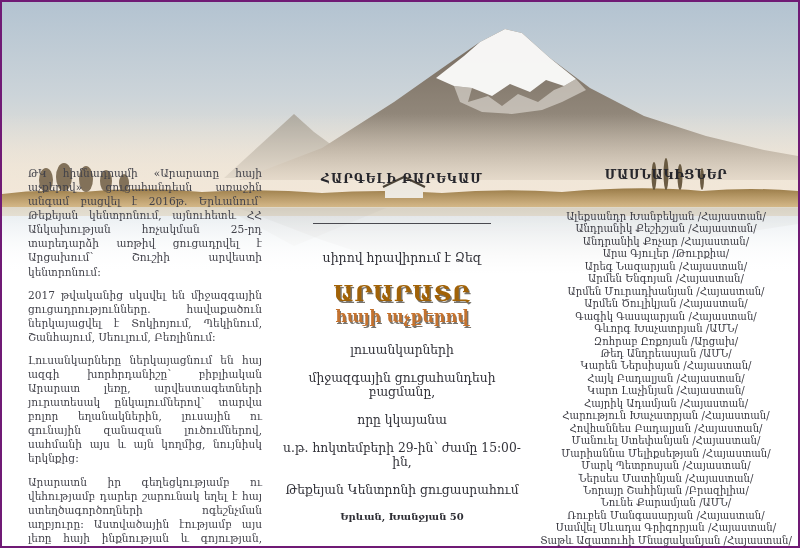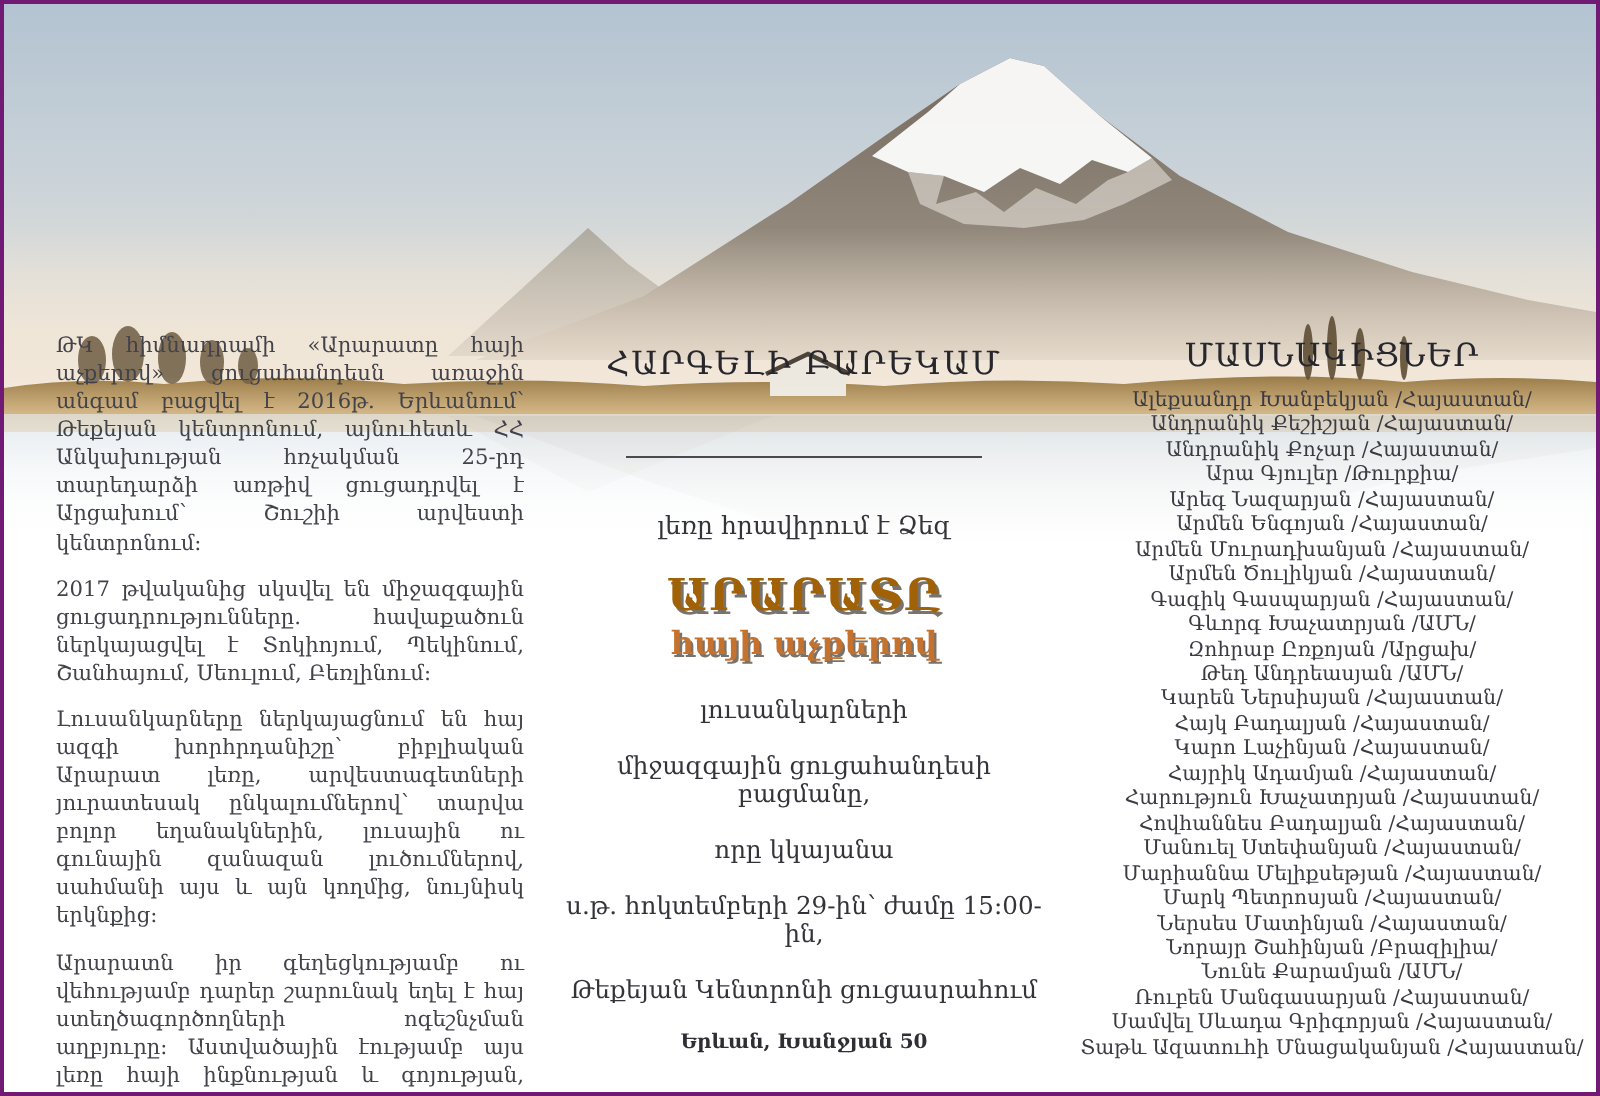--- a/index.html
+++ b/index.html
@@ -12,34 +12,34 @@
     font-family:"DejaVu Serif","DejaVu Sans",serif;
   }
   .photo{position:absolute;left:0;top:0;width:796px;height:272px;}
   .photo svg{display:block;width:100%;height:100%;}
   .col{position:absolute;color:#3c3c42;}
   
   .col-left{left:26px;top:164px;width:234px;font-size:10.6px;line-height:1.33;text-align:justify;color:#42424a;}
   .para{margin:0 0 9px 0;}
   
   .col-mid{left:272px;top:170px;width:256px;text-align:center;color:#33333a;}
-  .greeting{font-size:16px;font-weight:normal;letter-spacing:1px;color:#26262c;}
+  .greeting{font-size:12px;font-weight:bold;letter-spacing:1px;color:#26262c;}
   .col-mid .greeting{margin-bottom:37px;}
   .rule{width:178px;height:0;border-top:1.5px solid #4a4a50;margin:0 auto 26px auto;}
   .host{font-size:12.5px;margin-bottom:15px;}
   .title1{font-size:22px;font-weight:bold;letter-spacing:.5px;margin-bottom:1px;
           text-shadow:1.5px 1.8px 0 #78746d;}
   .title2{font-size:16px;font-weight:bold;margin-bottom:17px;
           text-shadow:1.2px 1.5px 0 #78746d;}
   .bodyline{font-size:12.3px;margin-bottom:14px;}
   .smallline{font-size:10px;margin-bottom:4px;color:#2e2e34;}
   .bold{font-weight:bold;}
   
   .col-right{left:536px;top:166px;width:256px;text-align:center;color:#3a3a42;}
-  .col-right .greeting{margin-bottom:8px;letter-spacing:.6px;}
+  .col-right .greeting{margin-bottom:29px;letter-spacing:.6px;}
   .participant{font-size:10.1px;line-height:12.45px;white-space:nowrap;}
 </style>
 </head>
 <body>
 
 <div class="page">
 
   <div class="photo">
     <svg viewBox="0 0 796 272" preserveAspectRatio="none">
       <defs>
@@ -120,21 +120,21 @@
         <div class="para">ԹԿ հիմնադրամի «Արարատը հայի աչքերով» ցուցահանդեսն առաջին անգամ բացվել է 2016թ. Երևանում՝ Թեքեյան կենտրոնում, այնուհետև ՀՀ Անկախության հռչակման 25-րդ տարեդարձի առթիվ ցուցադրվել է Արցախում՝ Շուշիի արվեստի կենտրոնում:</div>
         <div class="para">2017 թվականից սկսվել են միջազգային ցուցադրությունները. հավաքածուն ներկայացվել է Տոկիոյում, Պեկինում, Շանհայում, Սեուլում, Բեռլինում:</div>
         <div class="para">Լուսանկարները ներկայացնում են հայ ազգի խորհրդանիշը՝ բիբլիական Արարատ լեռը, արվեստագետների յուրատեսակ ընկալումներով՝ տարվա բոլոր եղանակներին, լուսային ու գունային զանազան լուծումներով, սահմանի այս և այն կողմից, նույնիսկ երկնքից:</div>
         <div class="para">Արարատն իր գեղեցկությամբ ու վեհությամբ դարեր շարունակ եղել է հայ ստեղծագործողների ոգեշնչման աղբյուրը: Աստվածային էությամբ այս լեռը հայի ինքնության և գոյության, ցավի և ուժի, անկախության և հպարտության խորհրդանիշն է:</div>
       </div>
   </div>
 
   <div class="col col-mid">
     <div class="greeting">ՀԱՐԳԵԼԻ ԲԱՐԵԿԱՄ</div>
     <div class="rule"></div>
-    <div class="host">լեռը հրավիրում է Ձեզ</div>
+    <div class="host">սիրով հրավիրում է Ձեզ</div>
     <div class="title1" style="color: #a16207;">ԱՐԱՐԱՏԸ</div>
     <div class="title2" style="color: rgb(196, 114, 46);">հայի աչքերով</div>
     <div class="bodyline">լուսանկարների</div>
     <div class="bodyline">միջազգային ցուցահանդեսի բացմանը,</div>
     <div class="bodyline">որը կկայանա</div>
     <div class="bodyline">ս.թ. հոկտեմբերի 29-ին՝ ժամը 15:00-ին,</div>
     <div class="bodyline">Թեքեյան Կենտրոնի ցուցասրահում</div>
     <div class="smallline bold">Երևան, Խանջյան 50</div>
 
   </div>

